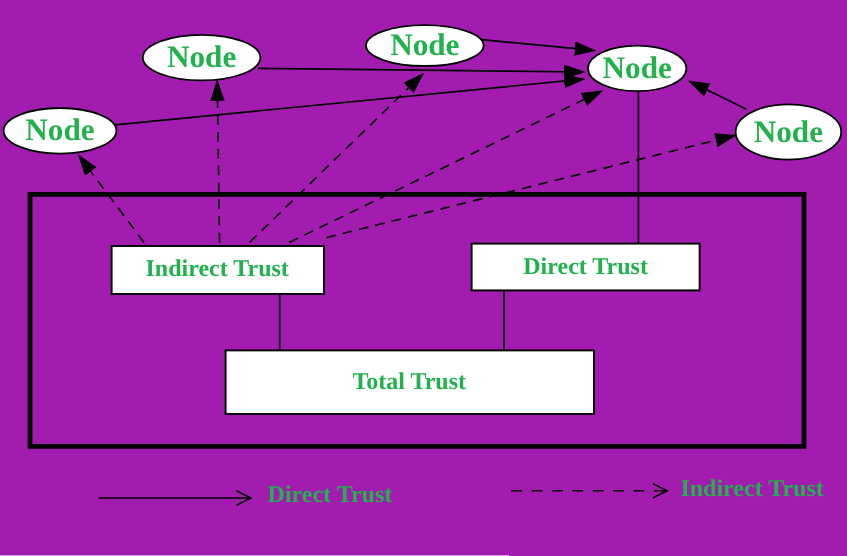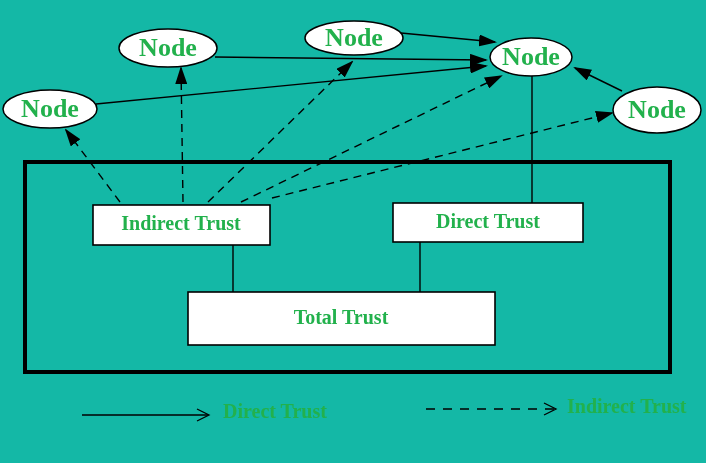--- a/index.html
+++ b/index.html
@@ -1,20 +1,20 @@
 <!DOCTYPE html>
 <html><head>
 <meta charset="utf-8">
 <style>
   html, body { margin: 0; padding: 0; background: #ffffff; }
   #stage {
     position: relative;
     width: 706px;
     height: 463px;
-    background: #14b8a6;
+    background: #a21caf;
     font-family: "Liberation Serif", serif;
     overflow: hidden;
   }
   svg text {
     font-family: "Liberation Serif", serif;
     font-weight: bold;
     fill: #22B14C;
   }
   .node-label   { font-size: 26px; }
   .box-label    { font-size: 20px; }

